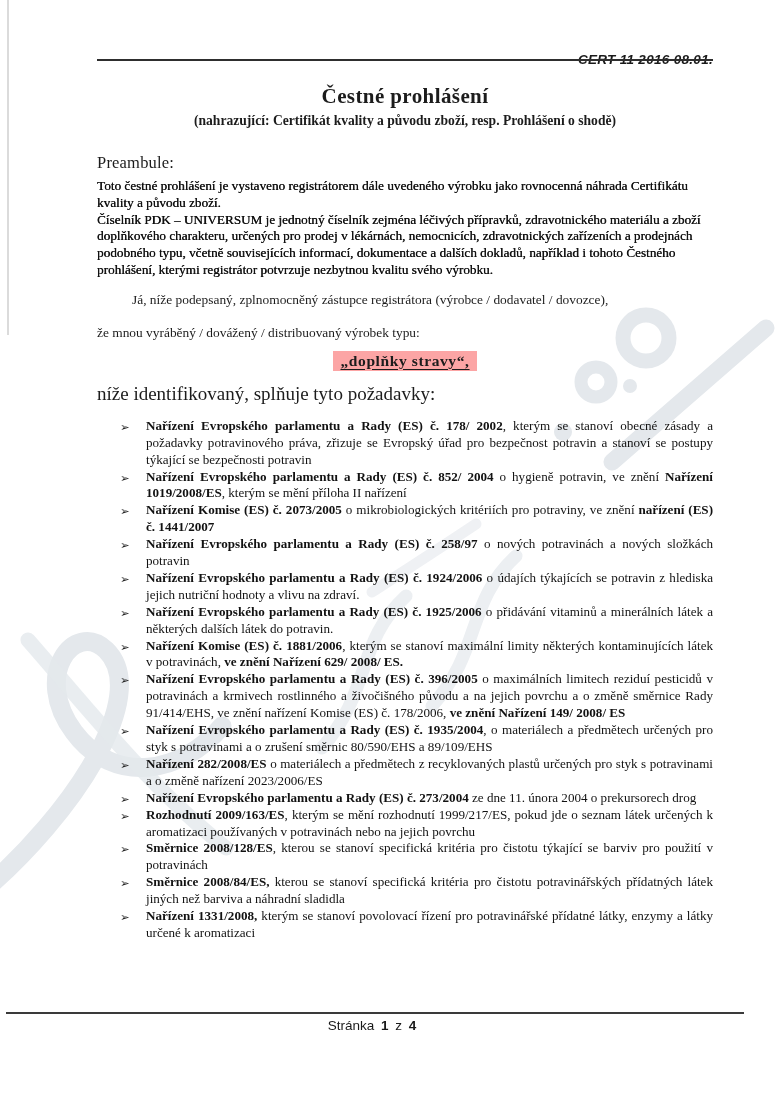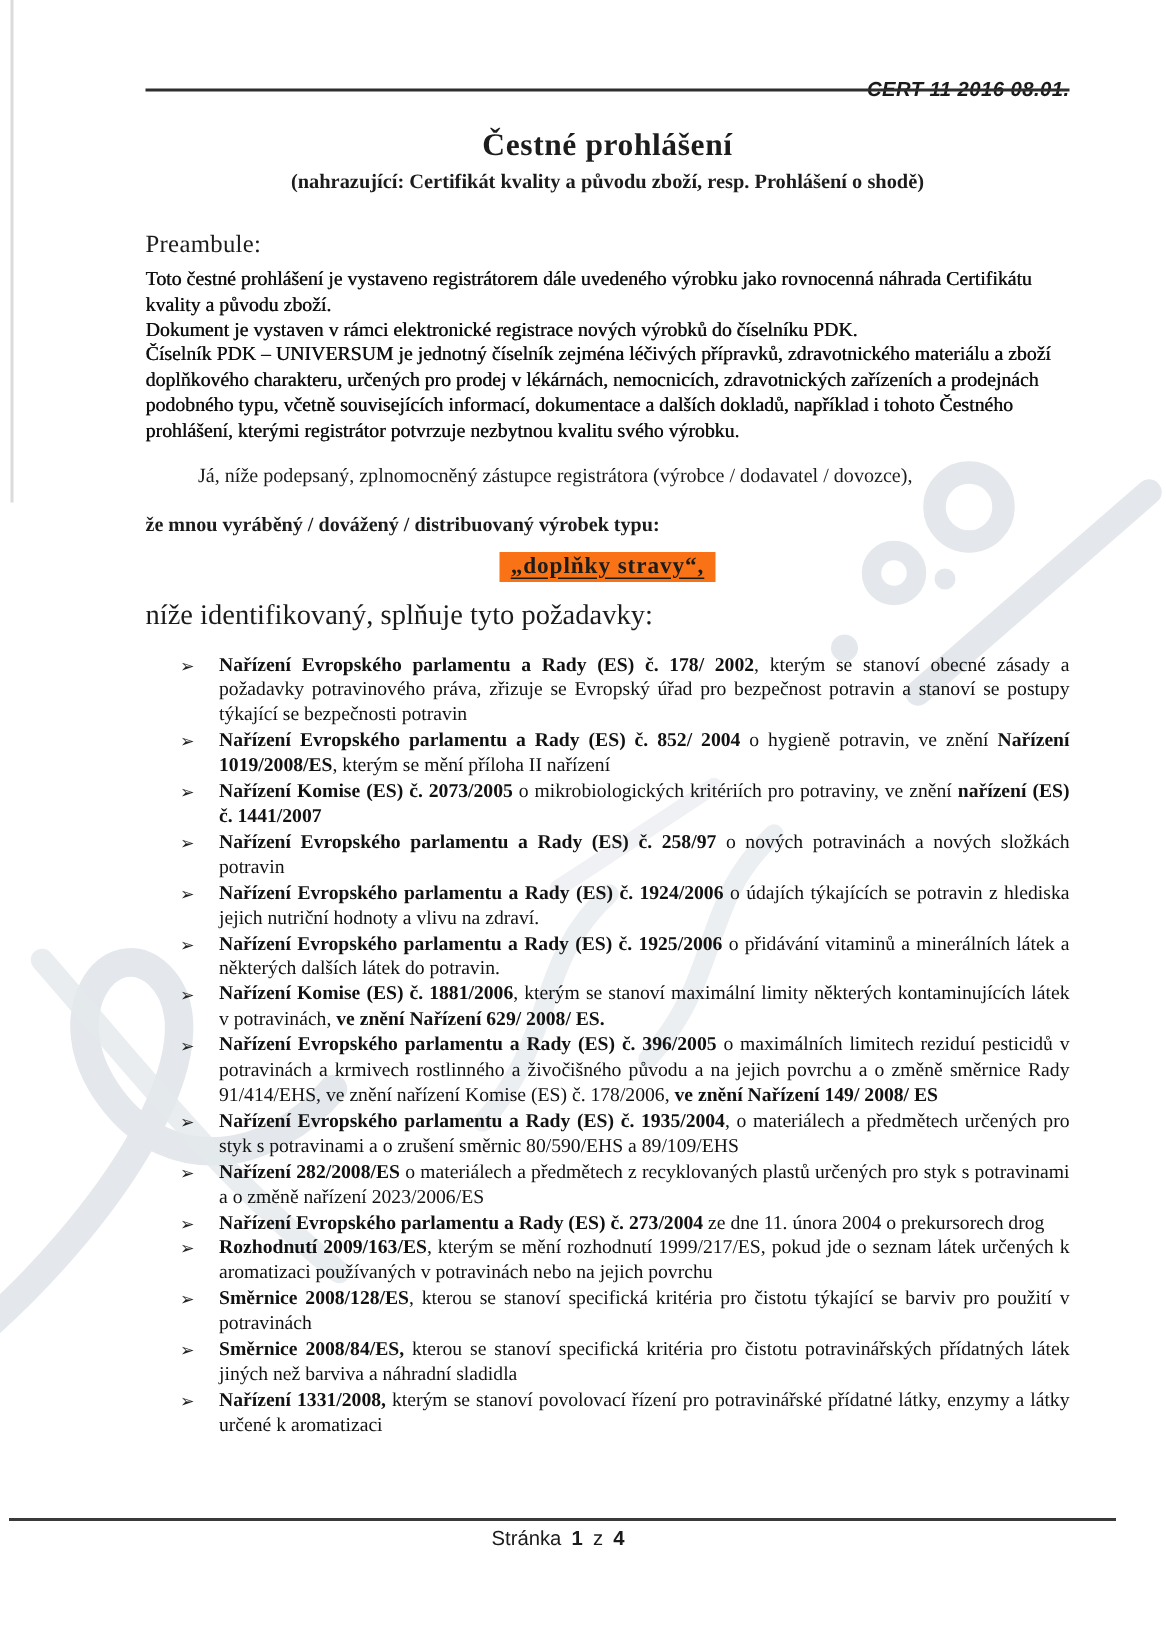--- a/index.html
+++ b/index.html
@@ -20,26 +20,26 @@
     font-size:13.5px;letter-spacing:.3px;color:#1a1a1a;
   }
   .header-rule{position:absolute;top:59px;left:97px;width:616px;height:0;border-top:2px solid #2e2e2e;z-index:2;}
   .title{margin:84px 0 0;text-align:center;font-size:21px;font-weight:700;letter-spacing:.4px;}
   .subtitle{margin:4px 0 0;text-align:center;font-size:13.6px;font-weight:700;}
   .preamble-h{margin:24px 0 0;font-size:16.5px;font-weight:400;letter-spacing:.2px;}
   .preamble p{margin:0;font-size:13.2px;line-height:16.8px;color:#101010;text-shadow:.3px 0 0 #1a1a1a;}
   .preamble p:first-of-type{margin-top:5px;}
   .decl-intro{margin:13px 0 0;font-size:13.4px;text-indent:35px;}
   .decl-verb{margin:15px 0 0;text-align:center;font-weight:700;font-size:14.5px;letter-spacing:2.5px;}
-  .decl-product-line{margin:17px 0 0;font-size:13.4px;font-weight:bold;}
+  .decl-product-line{margin:17px 0 0;font-size:13.4px;}
   .decl-product{margin:11px 0 0;text-align:center;}
   .decl-product .pt{
     font-weight:700;font-size:15.5px;letter-spacing:.6px;
     text-decoration:underline;text-underline-offset:3px;
-    background:#f97316;padding:1px 7px 2px;
+    background:#fca5a5;padding:1px 7px 2px;
   }
   .decl-closing{margin:13px 0 0;font-size:19px;}
   ul.req{margin:13px 0 0;padding:0 0 0 23px;list-style:none;}
   ul.req li{
     position:relative;padding-left:26px;text-align:justify;
     font-size:13.1px;line-height:16.9px;color:#121212;
   }
   ul.req li .bullet{
     position:absolute;left:0;top:1px;font-size:11.5px;color:#222;
     font-family:"DejaVu Sans", sans-serif;
@@ -81,21 +81,20 @@
 <div class="doc-code">CERT 11 2016 08.01.</div>
 <div class="header-rule"></div>
 
 <div class="doc">
   <div class="title">Čestné prohlášení</div>
   <div class="subtitle">(nahrazující: Certifikát kvality a původu zboží, resp. Prohlášení o shodě)</div>
 
   <div class="preamble-h">Preambule:</div>
   <div class="preamble">
     <p>Toto čestné prohlášení je vystaveno registrátorem dále uvedeného výrobku jako rovnocenná náhrada Certifikátu kvality a původu zboží.</p>
-    <p>Dokument je vystaven v rámci elektronické registrace nových výrobků do číselníku PDK.</p>
     <p>Číselník PDK – UNIVERSUM je jednotný číselník zejména léčivých přípravků, zdravotnického materiálu a zboží doplňkového charakteru, určených pro prodej v lékárnách, nemocnicích, zdravotnických zařízeních a prodejnách podobného typu, včetně souvisejících informací, dokumentace a dalších dokladů, například i tohoto Čestného prohlášení, kterými registrátor potvrzuje nezbytnou kvalitu svého výrobku.</p>
   </div>
 
   <div class="decl-intro">Já, níže podepsaný, zplnomocněný zástupce registrátora (výrobce / dodavatel / dovozce),</div>
   <div class="decl-product-line">že mnou vyráběný / dovážený  / distribuovaný výrobek typu:</div>
   <div class="decl-product">
     <span class="pt">„doplňky stravy“,</span>
   </div>
   <div class="decl-closing">níže identifikovaný, splňuje tyto požadavky:</div>
 

